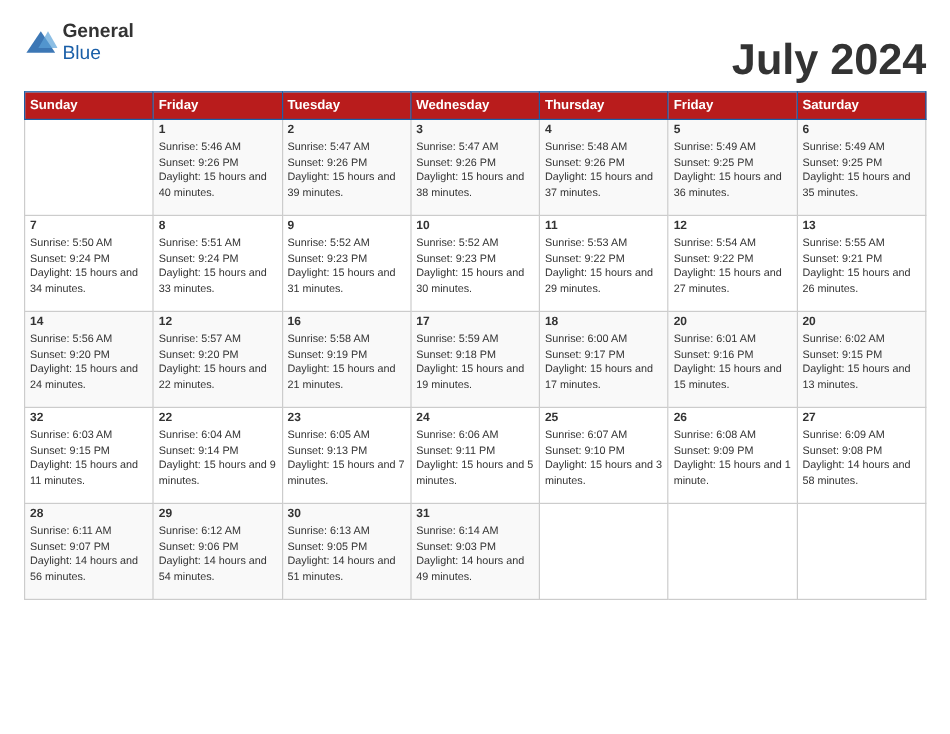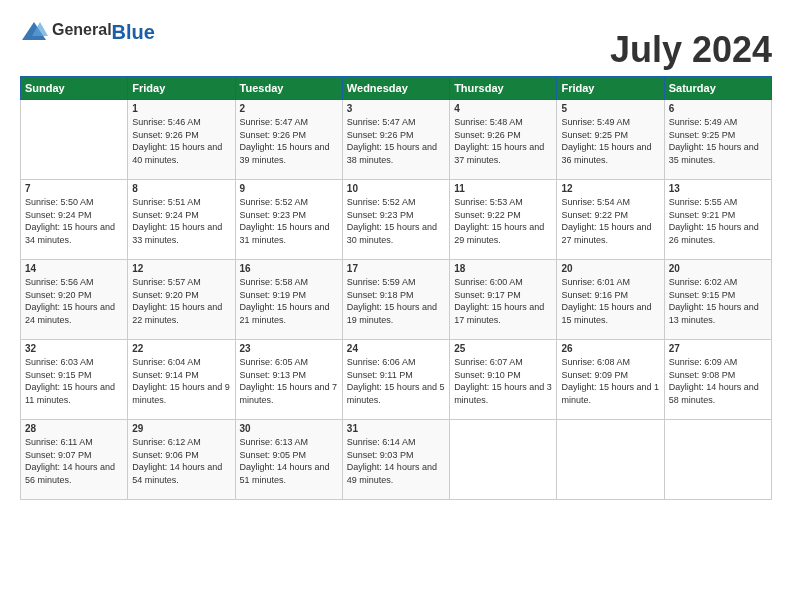--- a/index.html
+++ b/index.html
@@ -21,31 +21,31 @@
       justify-content: space-between;
       align-items: flex-start;
       margin-bottom: 8px;
     }
     .logo {
       display: flex;
       align-items: center;
     }
     .logo-text {
       display: flex;
-      flex-direction: row;
+      flex-direction: column;
       line-height: 1.1;
     }
     .logo-general {
       font-size: 16px;
       font-weight: bold;
       color: #333;
     }
     .logo-blue {
-      font-size: 20px;
-      font-weight: bold;
+      font-size: 16px;
+      font-weight: normal;
       color: #1a5fa8;
     }
     .logo-icon {
       width: 28px;
       height: 28px;
       margin-right: 4px;
     }
     .title-block {
       text-align: right;
     }
@@ -60,21 +60,21 @@
       font-size: 14px;
       color: #555;
       margin-top: 2px;
     }
     table {
       width: 100%;
       border-collapse: collapse;
       table-layout: fixed;
     }
     thead tr th {
-      background: #15803d;
+      background: #b91c1c;
       color: #fff;
       font-size: 11px;
       font-weight: bold;
       padding: 5px 4px;
       text-align: left;
       border: 1px solid #1a5fa8;
     }
     tbody tr td {
       vertical-align: top;
       border: 1px solid #ccc;

